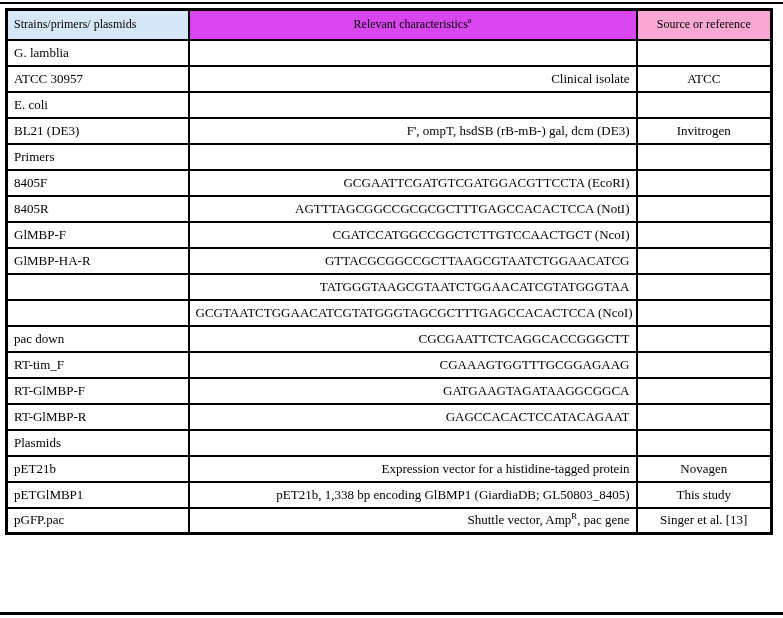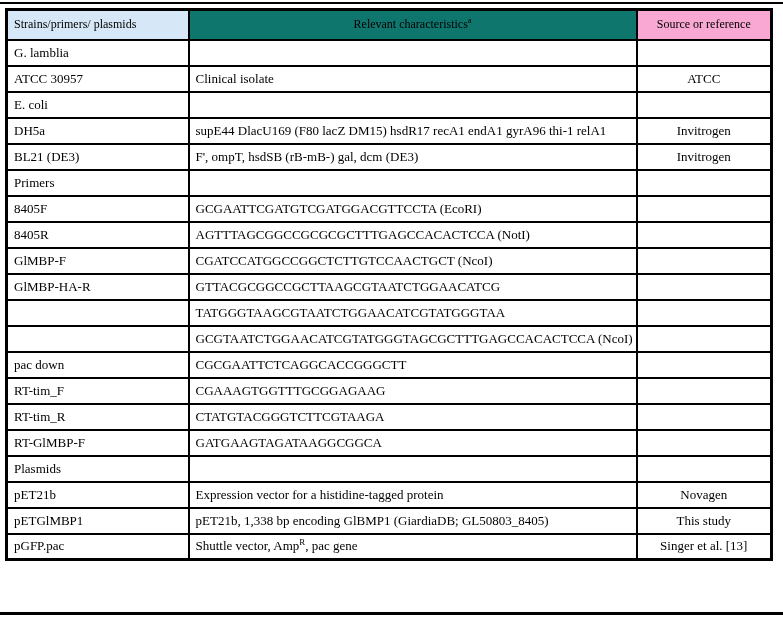--- a/index.html
+++ b/index.html
@@ -53,21 +53,21 @@
   table.strains-table tbody tr { height: 26px; }
 
   table.strains-table th {
     font-weight: normal;
     font-size: 12px;
     text-align: center;
   }
   table.strains-table th.h-name { text-align: left; }
 
   table.strains-table td.cell-name { text-align: left; }
-  table.strains-table td.cell-char { text-align: left; }
+  table.strains-table td.cell-char { text-align: right; }
   table.strains-table td.cell-src  { text-align: center; }
 
   sup {
     font-size: 0.68em;
     vertical-align: super;
     line-height: 0;
   }
 </style>
 </head>
 <body>
@@ -77,44 +77,39 @@
 
   <table class="strains-table">
     <colgroup>
       <col class="c1">
         <col class="c2">
         <col class="c3">
     </colgroup>
     <thead>
       <tr>
         <th class="h-name" style="background: rgb(214, 232, 247);"><span>Strains/primers/ plasmids</span></th>
-        <th class="h-char" style="background: #0f766e;"><span>Relevant characteristics</span><sup>a</sup></th>
+        <th class="h-char" style="background: #d946ef;"><span>Relevant characteristics</span><sup>a</sup></th>
         <th class="h-src" style="background: #f9a8d4;"><span>Source or reference</span></th>
       </tr>
     </thead>
     <tbody>
         <tr>
           <td class="cell-name">G. lamblia</td>
           <td class="cell-char"></td>
           <td class="cell-src"></td>
         </tr>
         <tr>
           <td class="cell-name">ATCC 30957</td>
           <td class="cell-char">Clinical isolate</td>
           <td class="cell-src">ATCC</td>
         </tr>
         <tr>
           <td class="cell-name">E. coli</td>
           <td class="cell-char"></td>
           <td class="cell-src"></td>
-        </tr>
-        <tr>
-          <td class="cell-name">DH5a</td>
-          <td class="cell-char">supE44 DlacU169 (F80 lacZ DM15) hsdR17 recA1 endA1 gyrA96 thi-1 relA1</td>
-          <td class="cell-src">Invitrogen</td>
         </tr>
         <tr>
           <td class="cell-name">BL21 (DE3)</td>
           <td class="cell-char">F', ompT, hsdSB (rB-mB-) gal, dcm (DE3)</td>
           <td class="cell-src">Invitrogen</td>
         </tr>
         <tr>
           <td class="cell-name">Primers</td>
           <td class="cell-char"></td>
           <td class="cell-src"></td>
@@ -153,27 +148,27 @@
           <td class="cell-name">pac down</td>
           <td class="cell-char">CGCGAATTCTCAGGCACCGGGCTT</td>
           <td class="cell-src"></td>
         </tr>
         <tr>
           <td class="cell-name">RT-tim_F</td>
           <td class="cell-char">CGAAAGTGGTTTGCGGAGAAG</td>
           <td class="cell-src"></td>
         </tr>
         <tr>
-          <td class="cell-name">RT-tim_R</td>
-          <td class="cell-char">CTATGTACGGGTCTTCGTAAGA</td>
+          <td class="cell-name">RT-GlMBP-F</td>
+          <td class="cell-char">GATGAAGTAGATAAGGCGGCA</td>
           <td class="cell-src"></td>
         </tr>
         <tr>
-          <td class="cell-name">RT-GlMBP-F</td>
-          <td class="cell-char">GATGAAGTAGATAAGGCGGCA</td>
+          <td class="cell-name">RT-GlMBP-R</td>
+          <td class="cell-char">GAGCCACACTCCATACAGAAT</td>
           <td class="cell-src"></td>
         </tr>
         <tr>
           <td class="cell-name">Plasmids</td>
           <td class="cell-char"></td>
           <td class="cell-src"></td>
         </tr>
         <tr>
           <td class="cell-name">pET21b</td>
           <td class="cell-char">Expression vector for a histidine-tagged protein</td>

